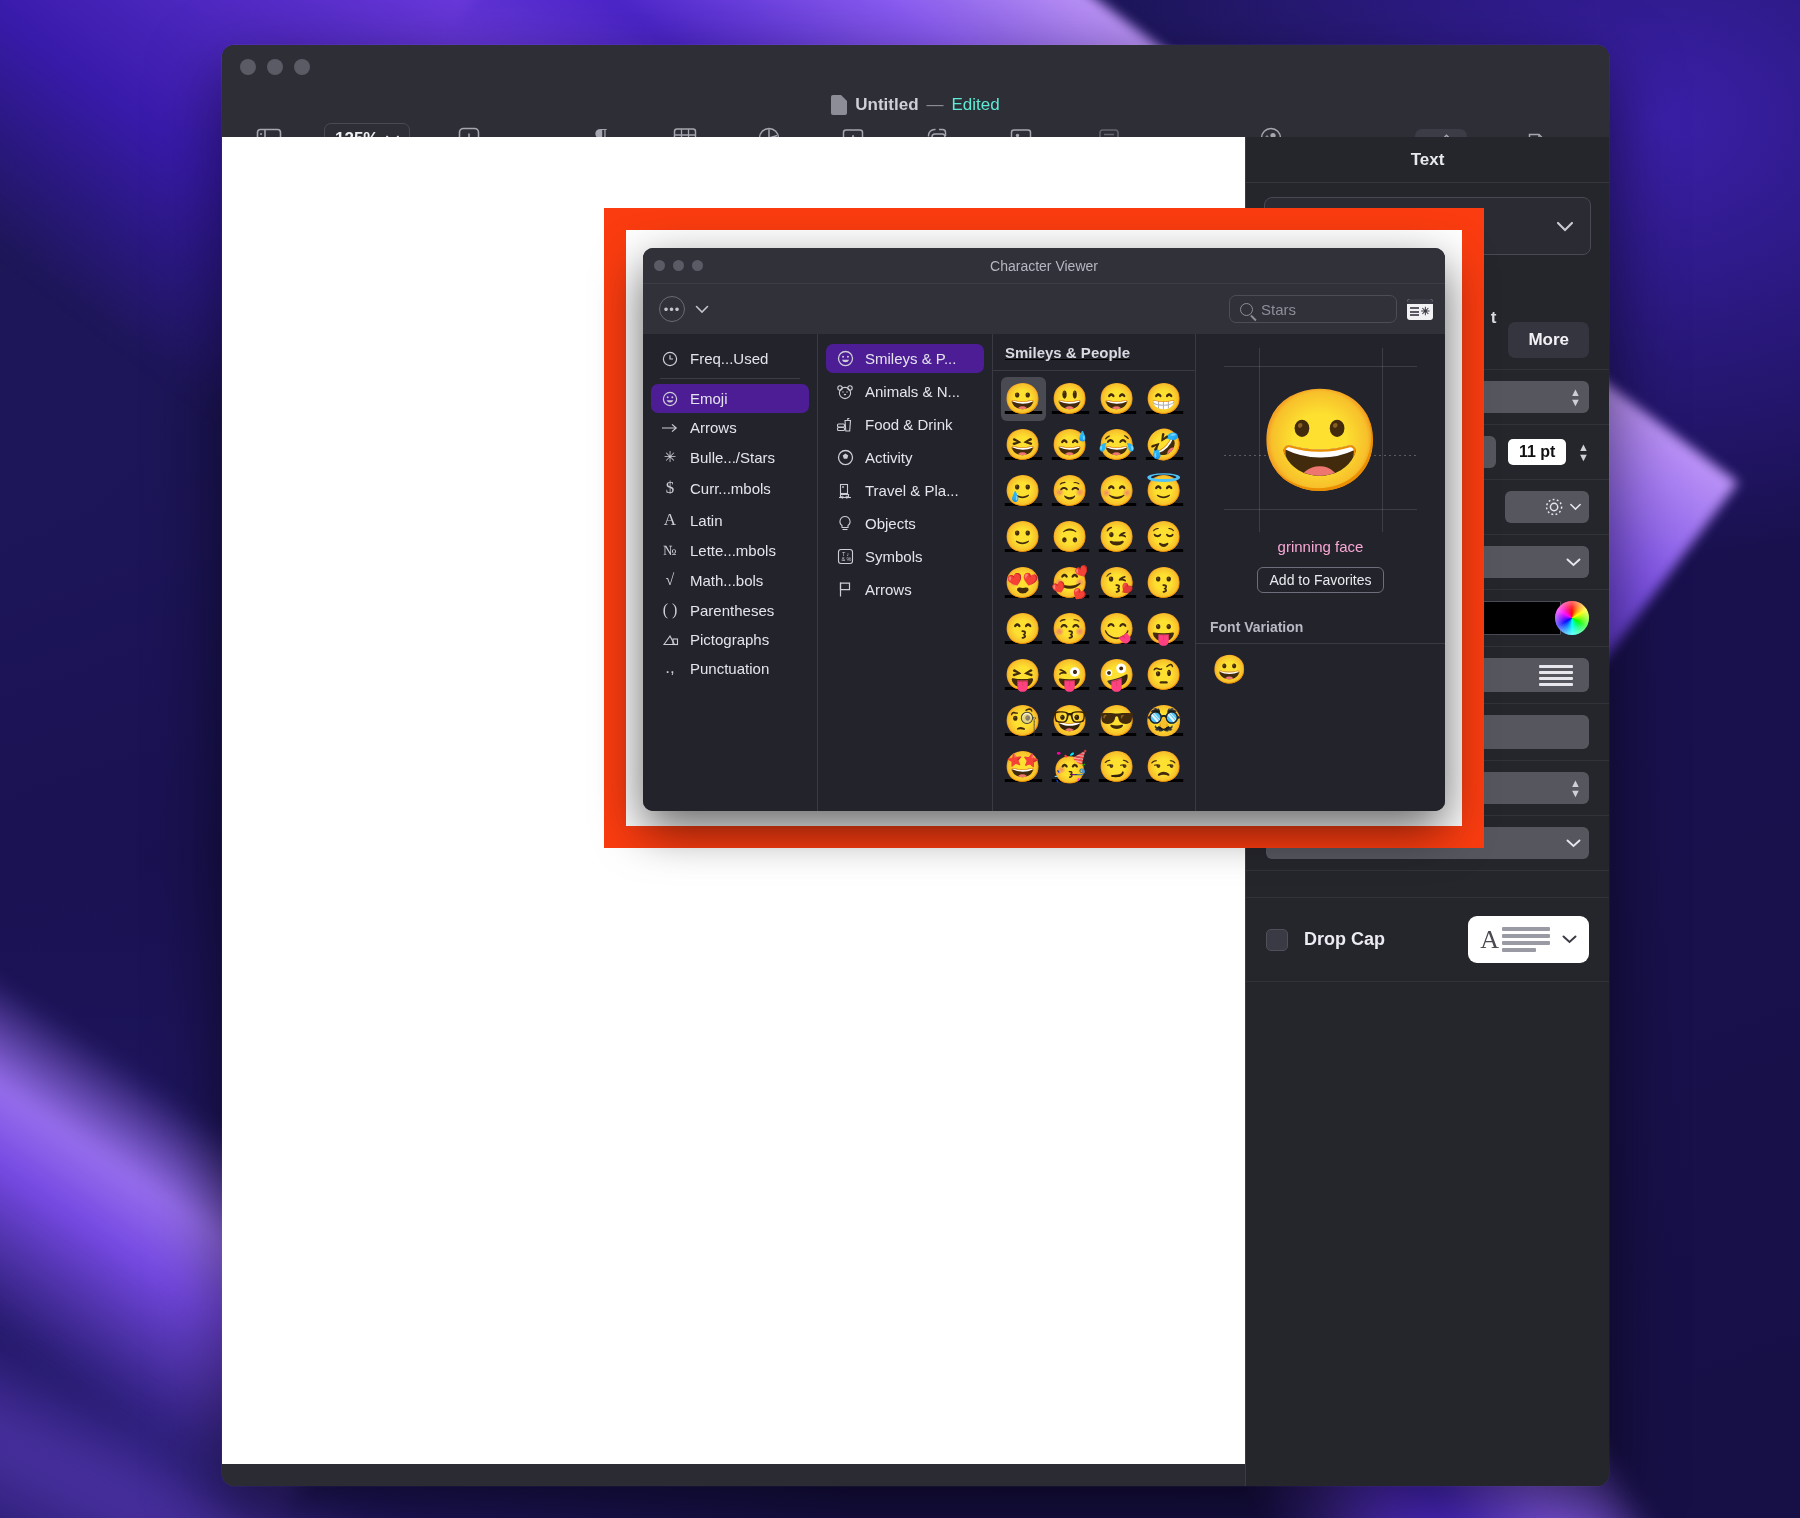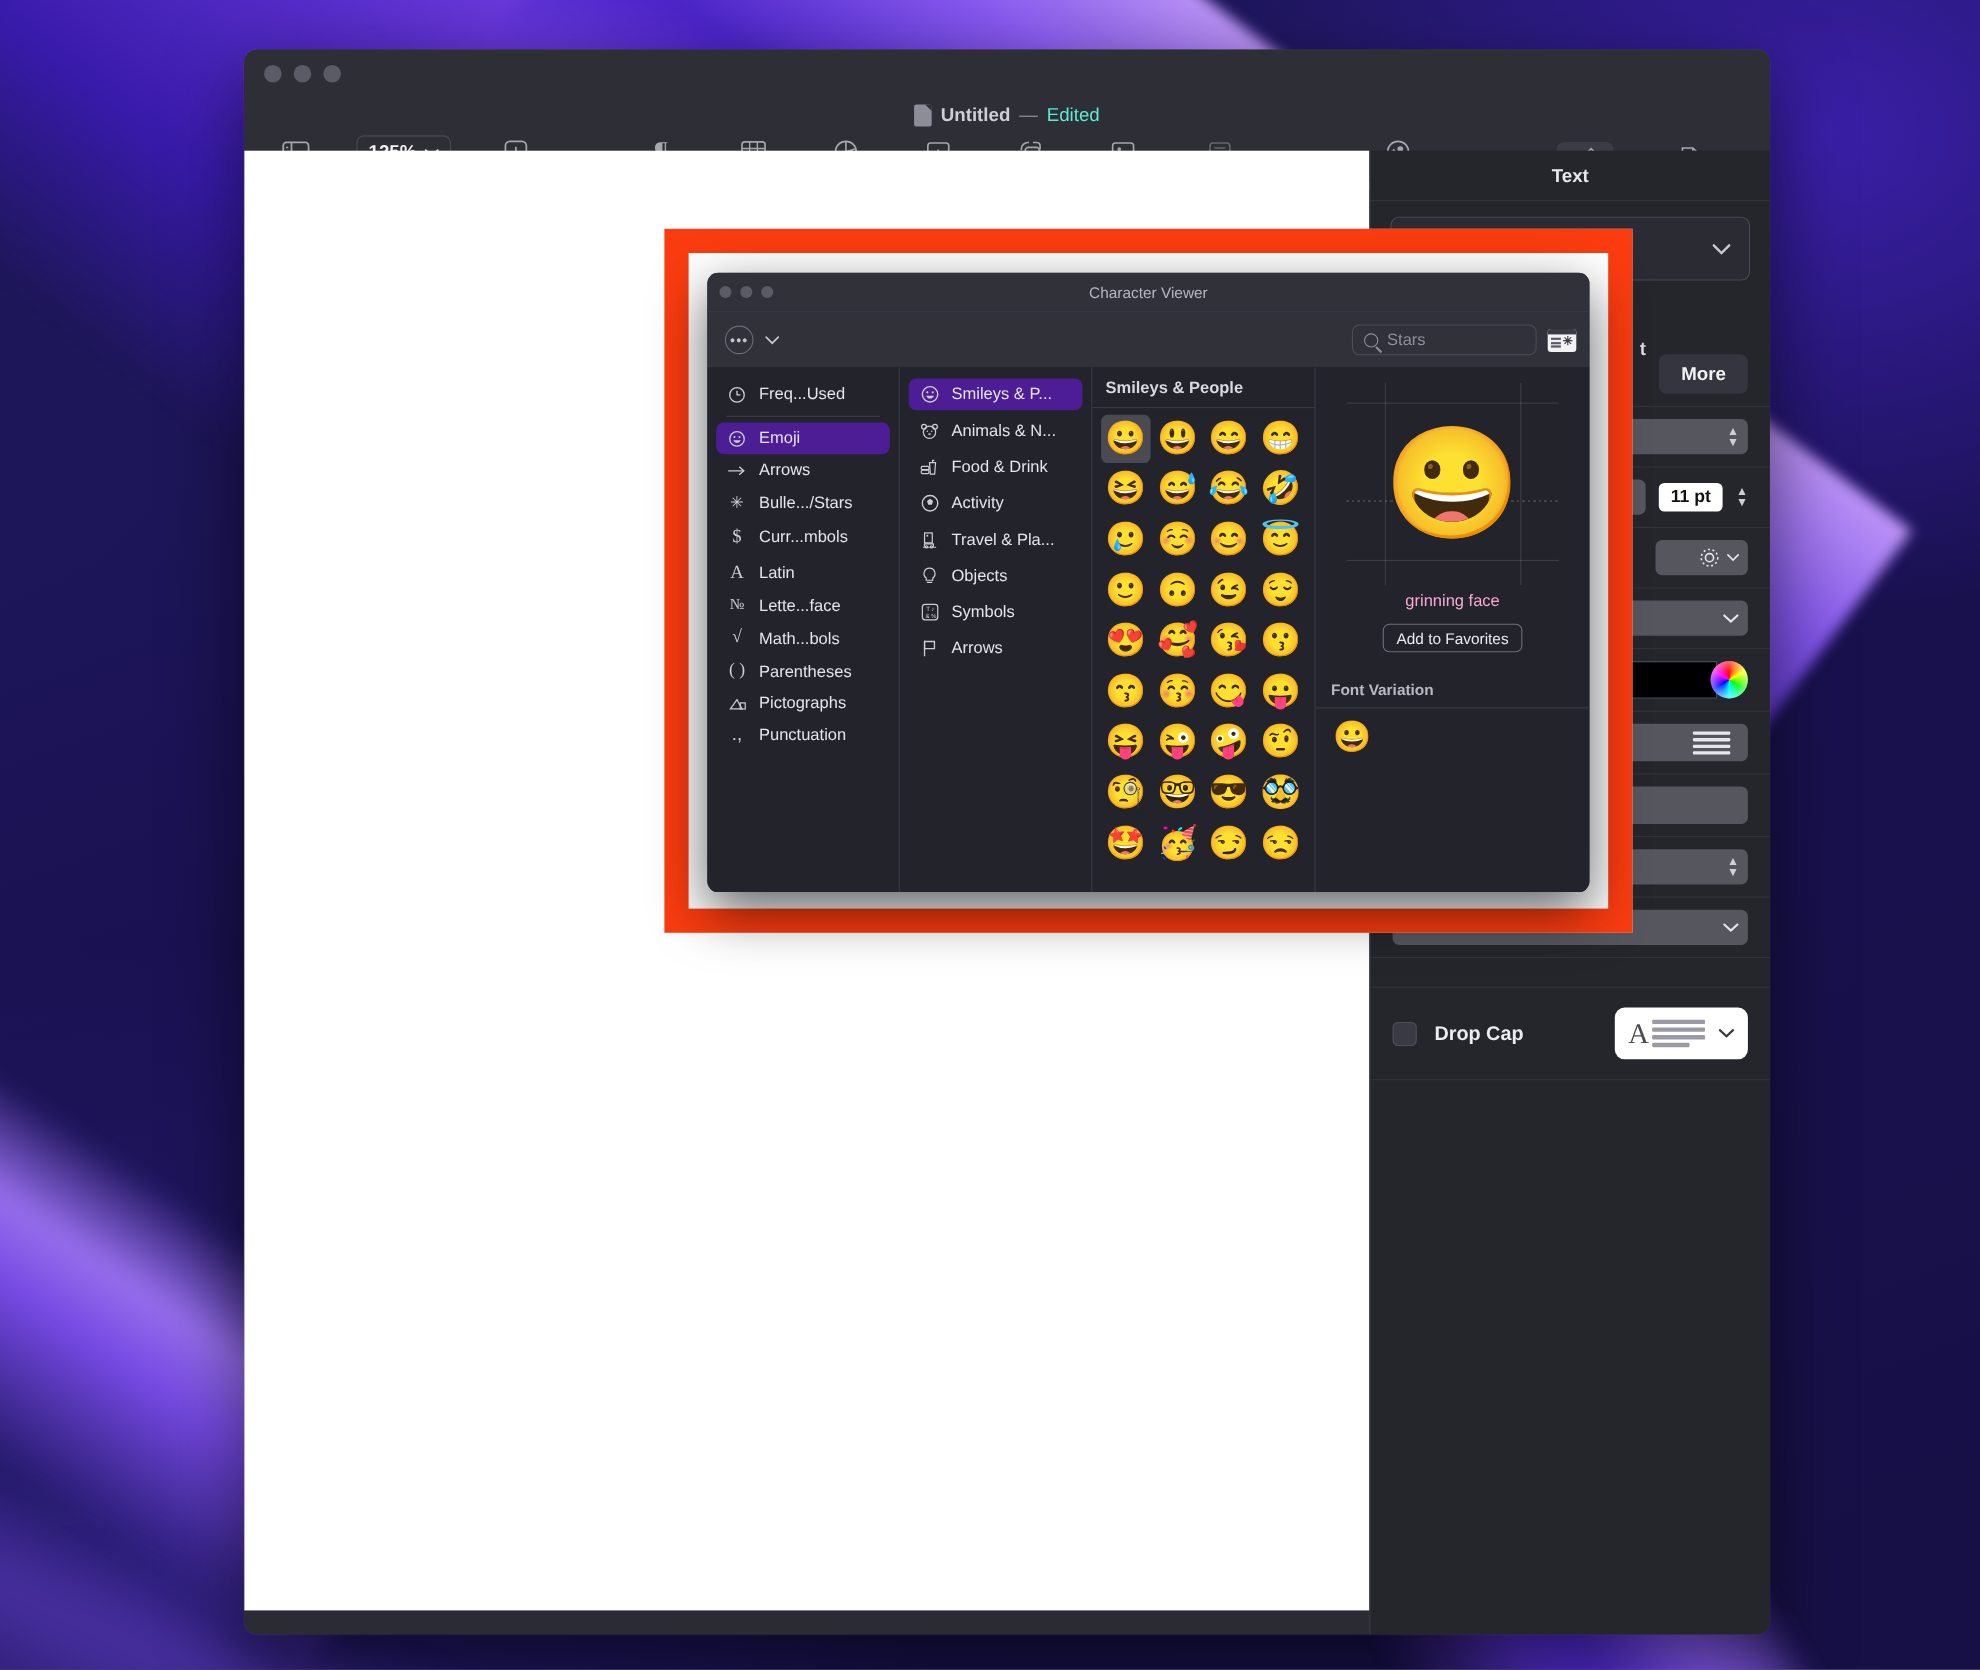--- a/index.html
+++ b/index.html
@@ -257,21 +257,21 @@
   .kbd-btn .top { height:5px; background:#3a3a44; }
   .kbd-btn .bot { flex:1; display:flex; align-items:center; padding:0 3px; gap:2px; }
   .kbd-btn .bot .l { flex:1; }
   .kbd-btn .bot .l i { display:block; height:2px; background:#5a5a66; margin:1.6px 0;}
   .kbd-btn .bot .x { color:#3a3a44; font-size:11px; font-weight:700; line-height:1;}
 
   .cv-body { flex:1; display:flex; min-height:0; background:#23232b; }
   .cv-col { border-right: .5px solid #3a3a44; }
   .cv-sidebar { width: 175px; padding: 10px 8px; }
   .cv-cat { width: 175px; padding: 10px 8px; }
-  .cv-grid-col { width: 203px; display:flex; flex-direction:column; }
+  .cv-grid-col { width: 203px; display:flex; flex-direction:column;text-decoration:underline; }
   .cv-detail { flex:1; padding: 0; }
 
   .side-item {
     display:flex; align-items:center; gap:10px;
     padding: 6px 9px; border-radius: 7px; color:#e4e4ec; font-size:15px;
     white-space: nowrap;
   }
   .side-item.sel { background:#4c1d95; }
   .side-ico { width: 20px; text-align:center; color:#cdcdd6; font-size:15px; flex:none;
               display:flex; align-items:center; justify-content:center; }
@@ -706,21 +706,21 @@
         <div class="side-item">
           <span class="side-ico" style="font-family:'Liberation Serif',serif;font-size:17px;">$</span>
           <span>Curr...mbols</span>
         </div>
         <div class="side-item">
           <span class="side-ico" style="font-family:'Liberation Serif',serif;font-size:17px;">A</span>
           <span>Latin</span>
         </div>
         <div class="side-item">
           <span class="side-ico" style="font-family:'Liberation Serif',serif;font-size:14px;">№</span>
-          <span>Lette...face</span>
+          <span>Lette...mbols</span>
         </div>
         <div class="side-item">
           <span class="side-ico" style="font-family:'Liberation Serif',serif;font-size:16px;">√</span>
           <span>Math...bols</span>
         </div>
         <div class="side-item">
           <span class="side-ico" style="font-family:'Liberation Serif',serif;font-size:16px;">( )</span>
           <span>Parentheses</span>
         </div>
         <div class="side-item">

